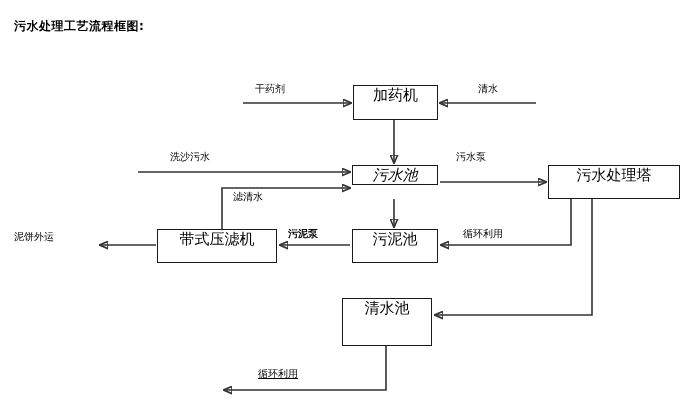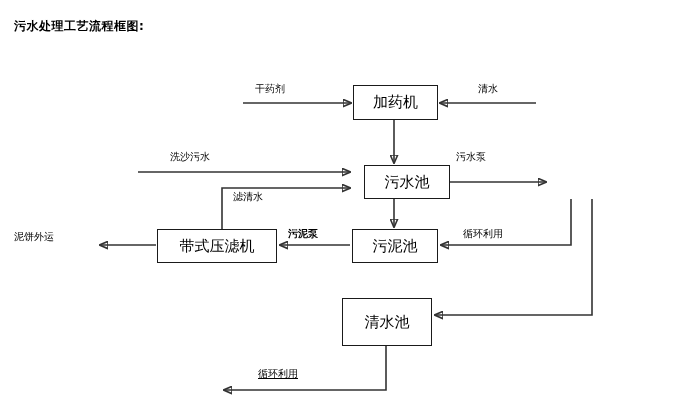--- a/index.html
+++ b/index.html
@@ -28,21 +28,20 @@
     color: #000000;
     letter-spacing: 0.5px;
     white-space: nowrap;
   }
   .node {
     position: absolute;
     border: 1px solid #1a1a1a;
     background: #ffffff;
     box-sizing: border-box;
     display: flex;
-    align-items: center;
     justify-content: center;
     font-size: 15px;
     color: #000000;
     white-space: nowrap;
     z-index: 3;
   }
   .edge-label {
     position: absolute;
     font-size: 10px;
     color: #000000;
@@ -101,24 +100,27 @@
 
     <path d="M592,199 L592,315 L435,315" marker-end="url(#ah)"></path>
 
     <path d="M386,332 L386,390 L224,390" marker-end="url(#ah)"></path>
   </svg>
 
   <div class="node" style="left:353px; top:85px; width:85px; height:35px;">
     <span>加药机</span>
   </div>
 
-  <div class="node" style="left:364px; top:165px; width:86px; height:34px;">
+  <div class="node" style="left:352px; top:165px; width:86px; height:20px;font-style:italic;">
     <span>污水池</span>
   </div>
 
+  <div class="node" style="left:548px; top:165px; width:132px; height:34px;">
+    <span>污水处理塔</span>
+  </div>
 
   <div class="node" style="left:157px; top:229px; width:120px; height:34px;">
     <span>带式压滤机</span>
   </div>
 
   <div class="node" style="left:352px; top:229px; width:86px; height:34px;">
     <span>污泥池</span>
   </div>
 
   <div class="node" style="left:342px; top:298px; width:90px; height:48px;">

